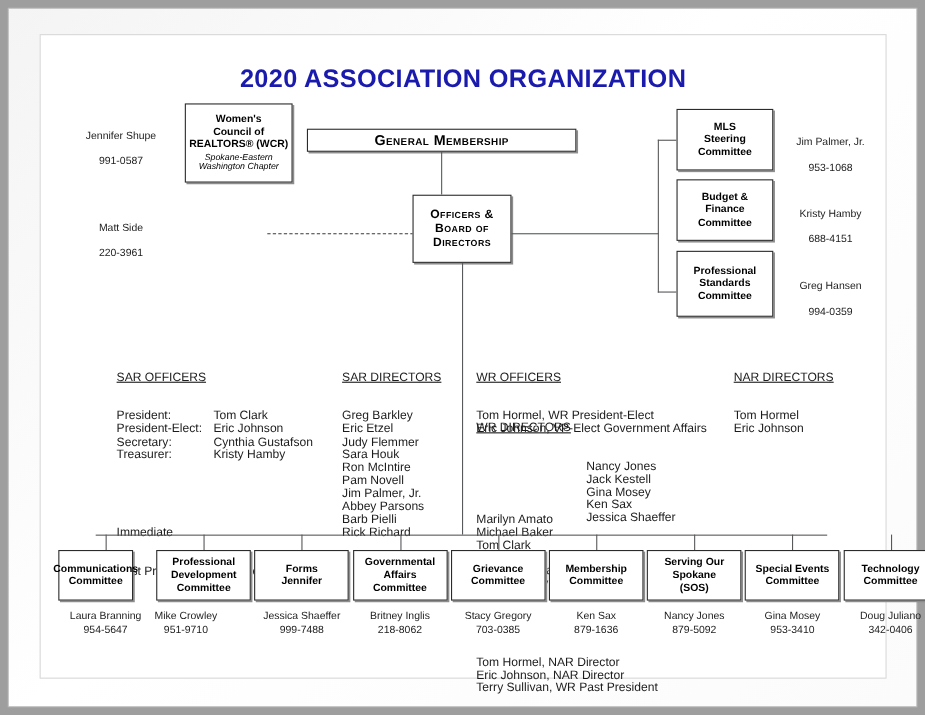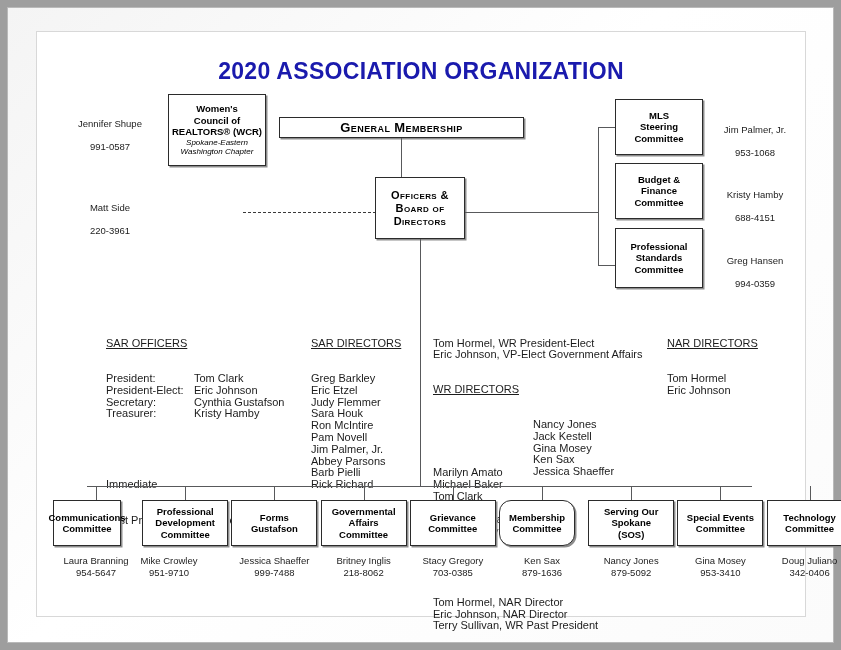--- a/index.html
+++ b/index.html
@@ -159,20 +159,21 @@
 Sara Houk
 Ron McIntire
 Pam Novell
 Jim Palmer, Jr.
 Abbey Parsons
 Barb Pielli
 Rick Richard</div>
       </div>
 
       <div class="listblk" style="left:396px;top:282px;">
+        <div class="hd">WR OFFICERS</div>
         <div>Tom Hormel, WR President-Elect
 Eric Johnson, VP-Elect Government Affairs</div>
       </div>
 
       <div class="listblk" style="left:396px;top:328px;">
         <div class="hd">WR DIRECTORS</div>
         <div class="tworow">
           <div class="col" style="width:100px;margin-top:48px;">Marilyn Amato
 Michael Baker
 Tom Clark
@@ -208,38 +209,38 @@
           <div class="ln v" style="left: 148.2px; top: 454px; height: 14px;"></div>
           <div class="box" style="left: 105.2px; top: 468px; width: 86px; height: 46px;">
             <div style="white-space: pre-line;">Professional
 Development
 Committee</div>
           </div>
           <div class="plain" style="left: 83px; top: 523px; width: 98px;"><span>Mike Crowley</span><br><span>951-9710</span></div>
           <div class="ln v" style="left: 237.4px; top: 454px; height: 14px;"></div>
           <div class="box" style="left: 194.4px; top: 468px; width: 86px; height: 46px;">
             <div style="white-space: pre-line;">Forms
-Gustafson</div>
+Jennifer</div>
           </div>
           <div class="plain" style="left: 188.4px; top: 523px; width: 98px;"><span>Jessica Shaeffer</span><br><span>999-7488</span></div>
           <div class="ln v" style="left: 326.6px; top: 454px; height: 14px;"></div>
           <div class="box" style="left: 283.6px; top: 468px; width: 86px; height: 46px;">
             <div style="white-space: pre-line;">Governmental
 Affairs
 Committee</div>
           </div>
           <div class="plain" style="left: 277.6px; top: 523px; width: 98px;"><span>Britney Inglis</span><br><span>218-8062</span></div>
           <div class="ln v" style="left: 415.8px; top: 454px; height: 14px;"></div>
           <div class="box" style="left: 372.8px; top: 468px; width: 86px; height: 46px;">
             <div style="white-space: pre-line;">Grievance
 Committee</div>
           </div>
           <div class="plain" style="left: 366.8px; top: 523px; width: 98px;"><span>Stacy Gregory</span><br><span>703-0385</span></div>
           <div class="ln v" style="left: 505px; top: 454px; height: 14px;"></div>
-          <div class="box" style="left: 462px; top: 468px; width: 76px; height: 46px; border-radius: 12px;">
+          <div class="box" style="left: 462px; top: 468px; width: 86px; height: 46px;">
             <div style="white-space: pre-line;">Membership
 Committee</div>
           </div>
           <div class="plain" style="left: 456px; top: 523px; width: 98px;"><span>Ken Sax</span><br><span>879-1636</span></div>
           <div class="ln v" style="left: 594.2px; top: 454px; height: 14px;"></div>
           <div class="box" style="left: 551.2px; top: 468px; width: 86px; height: 46px;">
             <div style="white-space: pre-line;">Serving Our
 Spokane
 (SOS)</div>
           </div>

